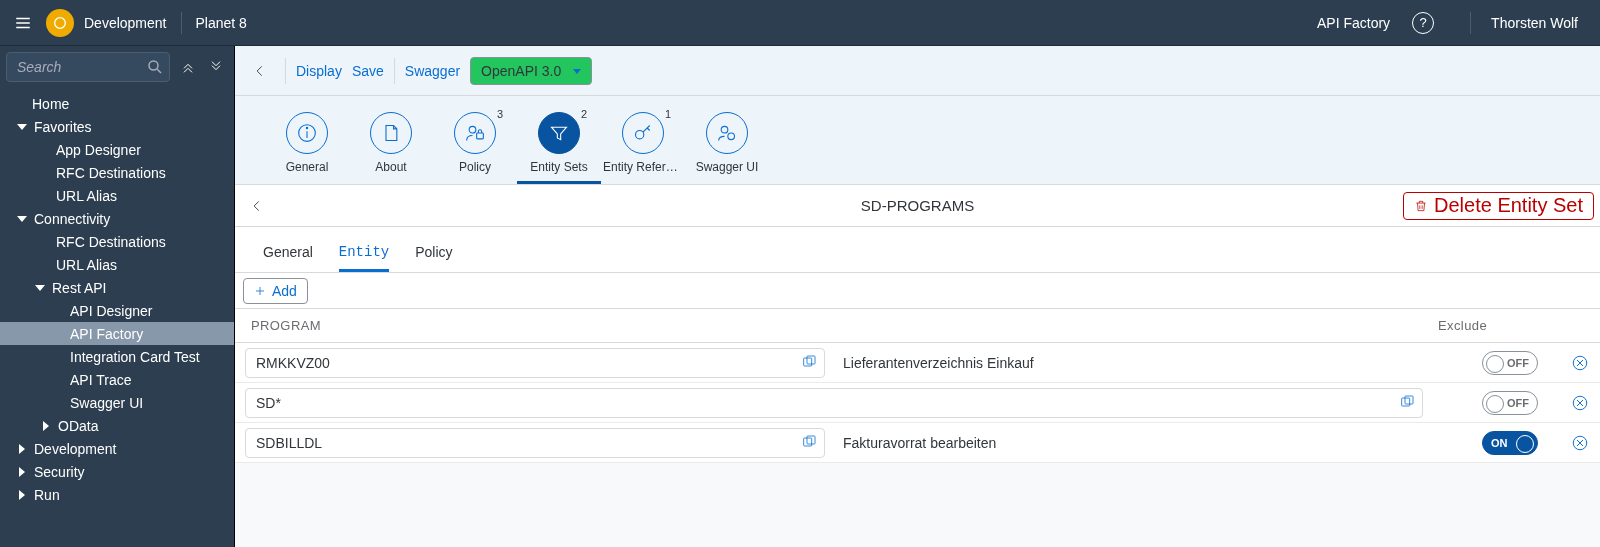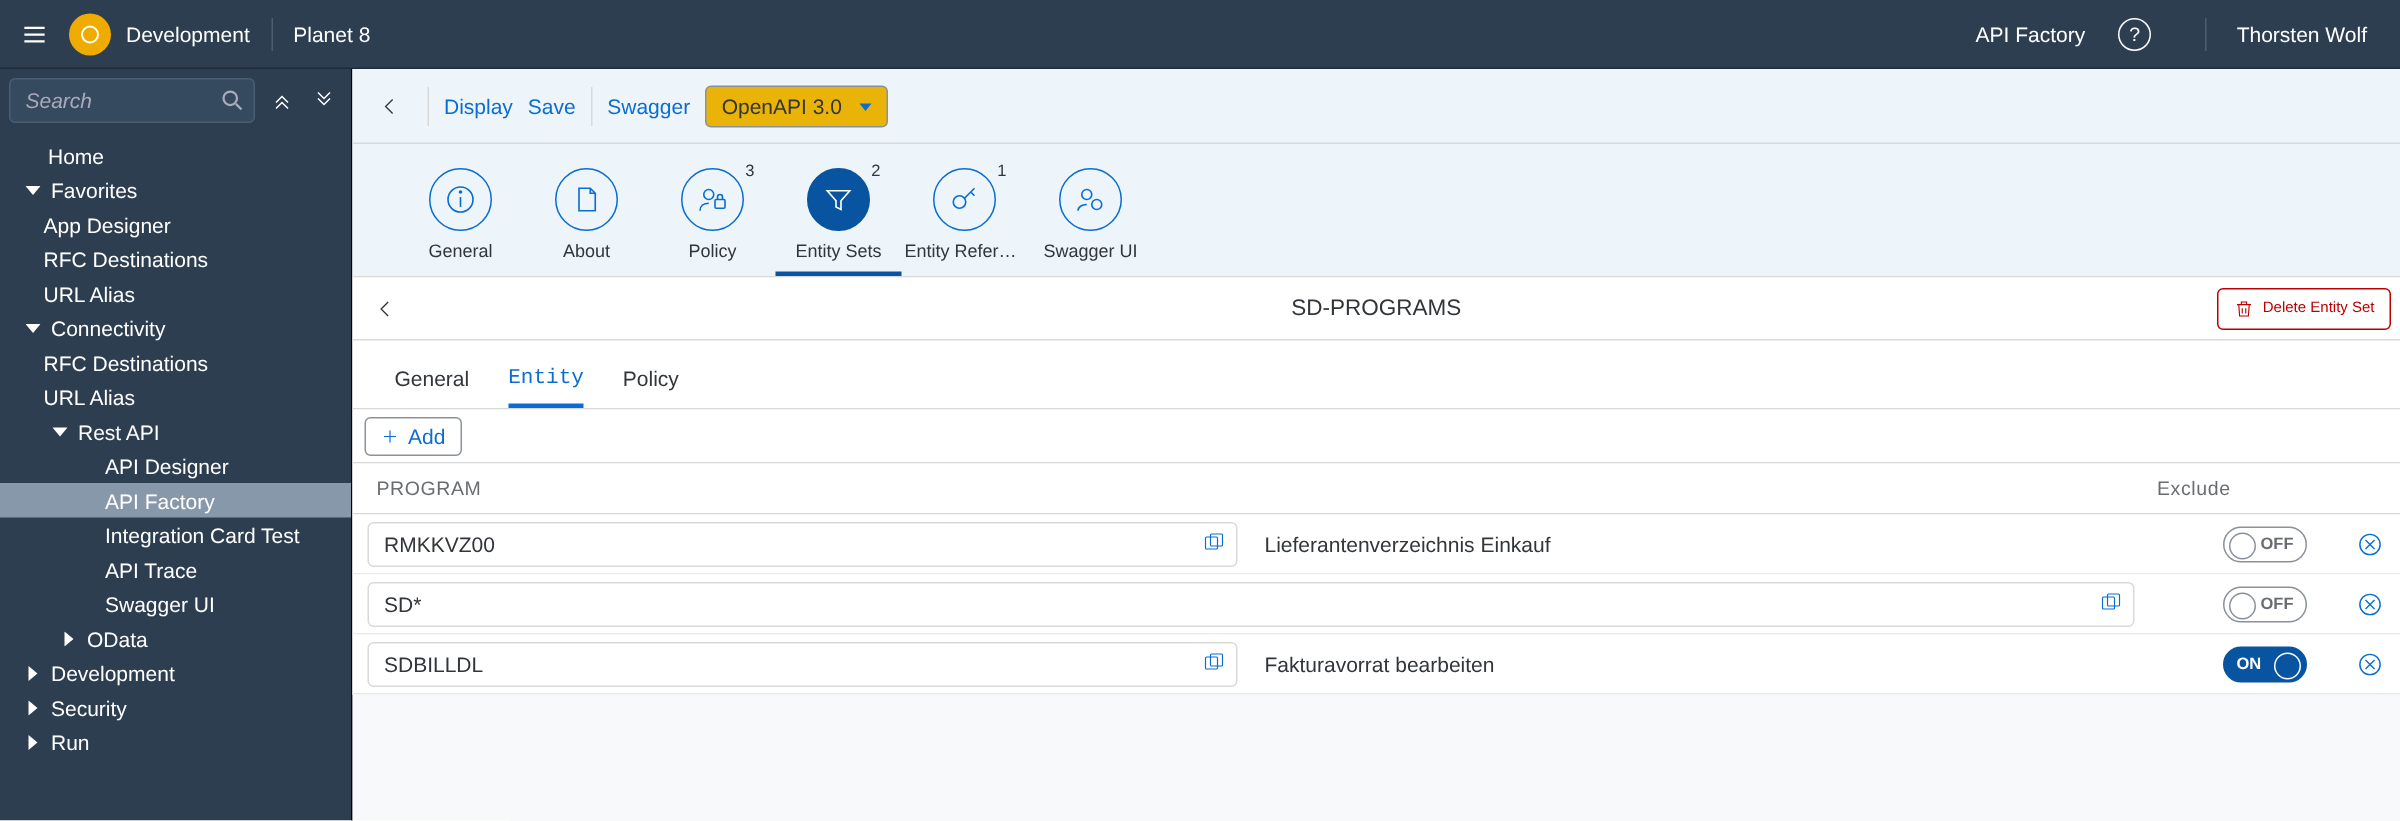--- a/index.html
+++ b/index.html
@@ -41,49 +41,49 @@
   .chevron-btn svg{width:16px;height:16px;stroke:#fff;fill:none;stroke-width:1.5;}
   
   .tree{flex:1;overflow:auto;font-size:14px;padding-top:4px;}
   .tree .node{display:flex;align-items:center;height:23px;cursor:pointer;white-space:nowrap;}
   .tree .node.selected{background:#8698aa;color:#fff;}
   .tree .toggle{width:12px;margin-right:6px;display:flex;align-items:center;justify-content:center;}
   .tree .toggle svg{width:10px;height:10px;fill:#fff;}
   .pad0{padding-left:32px;text-align:center;}
   .pad1{padding-left:16px;}
   .pad1 .toggle{}
-  .pad2{padding-left:29px;}
+  .pad2{padding-left:56px;}
   .pad2b{padding-left:34px;}
   .pad3{padding-left:70px;}
   .pad3b{padding-left:40px;}
   
   .main{flex:1;display:flex;flex-direction:column;background:var(--bg-main);}
   .action-bar{display:flex;align-items:center;height:50px;background:var(--bg-panel);border-bottom:1px solid var(--border);padding:0 10px;gap:10px;}
   .back-btn{width:30px;height:30px;display:flex;align-items:center;justify-content:center;cursor:pointer;}
   .back-btn svg{width:14px;height:14px;stroke:#32363a;fill:none;stroke-width:1.5;}
   .ab-sep{width:1px;height:26px;background:var(--border);}
   .ab-link{color:var(--accent);font-size:14px;cursor:pointer;}
-  .select{display:inline-flex;align-items:center;height:28px;border:1px solid #89919a;border-radius:4px;background:#eab308;padding:0 30px 0 10px;font-size:14px;color:#32363a;position:relative;cursor:pointer;}
+  .select{display:inline-flex;align-items:center;height:28px;border:1px solid #89919a;border-radius:4px;background:#22c55e;padding:0 30px 0 10px;font-size:14px;color:#32363a;position:relative;cursor:pointer;}
   .select svg{position:absolute;right:8px;width:12px;height:12px;fill:var(--accent);}
   
   .section-nav{display:flex;align-items:flex-end;background:var(--bg-panel);padding:16px 0 0 0;border-bottom:1px solid var(--border);}
   .sec-item{width:84px;display:flex;flex-direction:column;align-items:center;gap:6px;padding-bottom:10px;cursor:pointer;position:relative;}
   .sec-item .circ{width:42px;height:42px;border-radius:50%;border:1px solid var(--accent);display:flex;align-items:center;justify-content:center;background:transparent;position:relative;}
   .sec-item.active .circ{background:var(--accent-dark);border-color:var(--accent-dark);}
   .sec-item .circ svg{width:20px;height:20px;stroke:var(--accent);fill:none;stroke-width:1.3;}
   .sec-item.active .circ svg{stroke:#fff;}
   .sec-item .lbl{font-size:12px;color:#32363a;max-width:80px;overflow:hidden;text-overflow:ellipsis;white-space:nowrap;}
   .sec-item.active{border-bottom:3px solid var(--accent-dark);padding-bottom:7px;}
   .sec-item .badge{position:absolute;top:-4px;right:14px;font-size:11px;color:#32363a;}
   
   .sub-header{display:flex;align-items:center;height:42px;border-bottom:1px solid var(--border);background:#fff;position:relative;}
   .sub-header .back{width:44px;display:flex;align-items:center;justify-content:center;cursor:pointer;}
   .sub-header .back svg{width:14px;height:14px;stroke:#32363a;fill:none;stroke-width:1.5;}
   .sub-header .title{position:absolute;left:50%;transform:translateX(-50%);font-size:15px;color:#32363a;}
-  .delete-btn{display:flex;align-items:center;gap:6px;border:1px solid var(--danger);color:var(--danger);background:#fff;height:28px;padding:0 10px;border-radius:4px;font-size:10px;cursor:pointer;margin-left:auto;margin-right:6px;}
+  .delete-btn{display:flex;align-items:center;gap:6px;border:1px solid var(--danger);color:var(--danger);background:#fff;height:28px;padding:0 10px;border-radius:4px;font-size:20px;cursor:pointer;margin-left:auto;margin-right:6px;}
   .delete-btn svg{width:14px;height:14px;stroke:var(--danger);fill:none;stroke-width:1.3;}
   
   .tabs{display:flex;align-items:flex-end;gap:26px;height:46px;padding:0 28px;background:#fff;border-bottom:1px solid var(--border);}
   .tab{font-size:14px;color:#32363a;cursor:pointer;padding-bottom:12px;}
   .tab.active{color:var(--accent);border-bottom:3px solid var(--accent);padding-bottom:9px;font-family:Liberation Mono, monospace;}
   
   .add-row{display:flex;align-items:center;height:36px;background:#fff;border-bottom:1px solid var(--border);padding:0 8px;}
   .add-btn{display:flex;align-items:center;gap:6px;border:1px solid #89919a;border-radius:4px;height:26px;padding:0 10px;font-size:14px;color:var(--accent);background:#fff;cursor:pointer;}
   .add-btn svg{width:12px;height:12px;stroke:var(--accent);stroke-width:1.6;}
   

